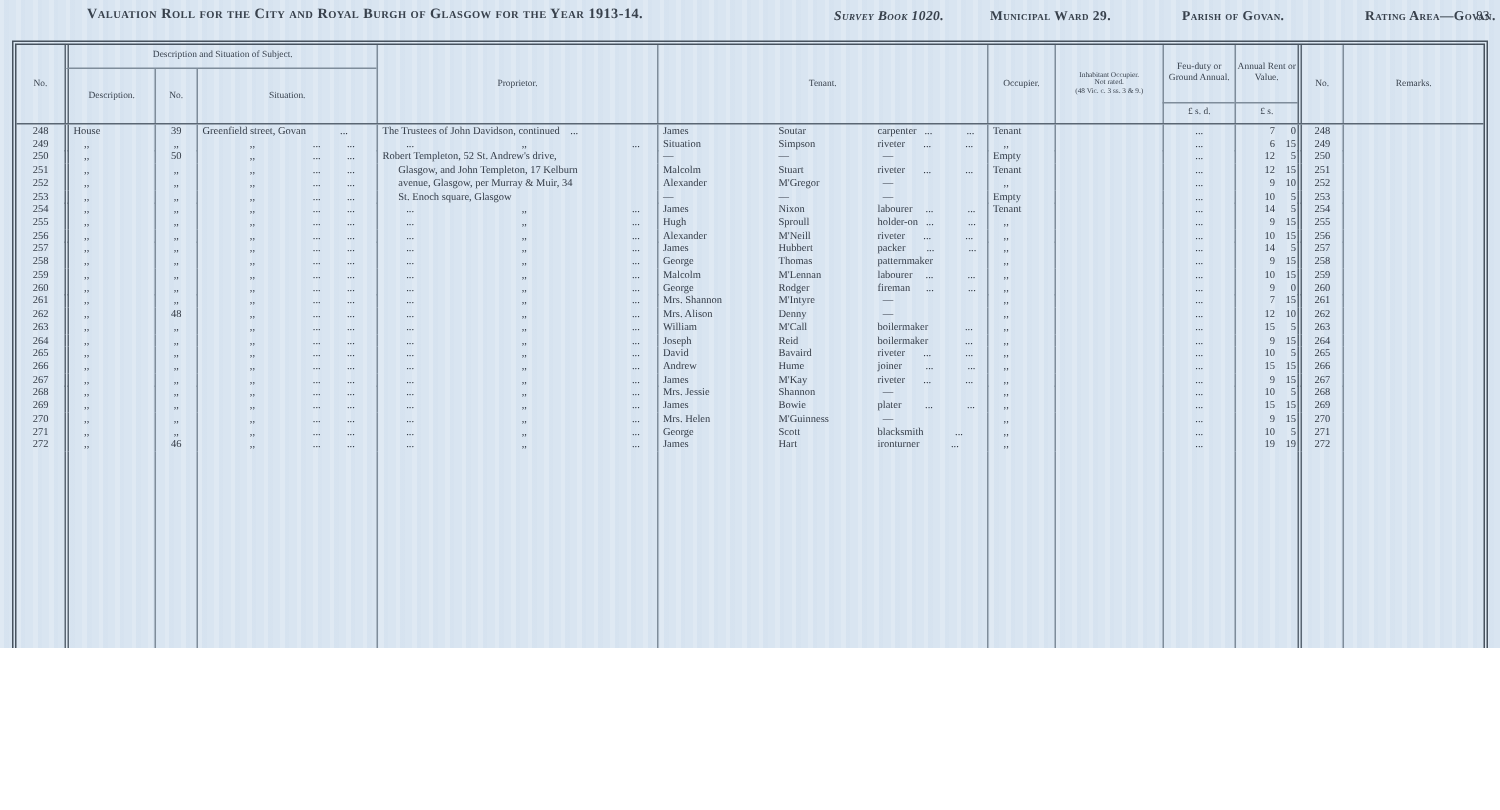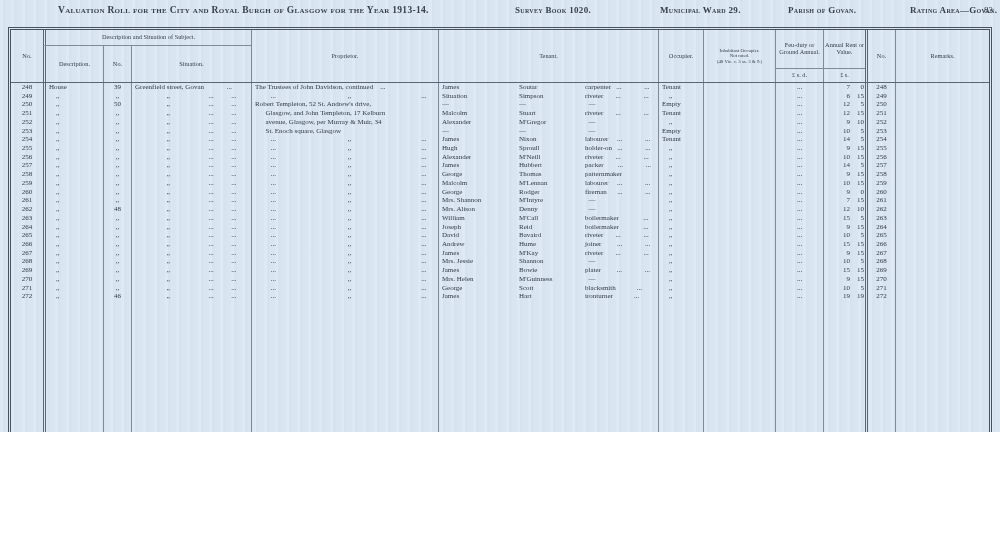--- a/index.html
+++ b/index.html
@@ -15,21 +15,21 @@
       rgba(255,255,255,0.16) 0 3px,
       rgba(198,214,232,0.14) 3px 6px,
       rgba(255,255,255,0) 6px 11px);
   }
   .page-header{position:absolute;left:0;top:6;width:1000px;height:20px;z-index:2;}
   .pt{
     position:absolute;top:5px;font-weight:bold;font-size:9px;letter-spacing:.3px;
     font-variant:small-caps;color:#38414c;white-space:nowrap;
   }
   .pt1{left:58px;font-size:9.5px;}
-  .pt2{left:515px;}
+  .pt2{left:556px;font-style:italic;}
   .pt3{left:660px;}
   .pt4{left:788px;}
   .pt5{left:884px;padding-left:26px;}
   .pno{position:absolute;top:5px;right:7px;font-size:9px;color:#38414c;}
 
   .sheet{
     position:absolute;left:8px;top:27px;width:984px;height:495px;z-index:1;
     border:3px double #47525e;box-sizing:border-box;
     display:flex;flex-direction:column;
   }

